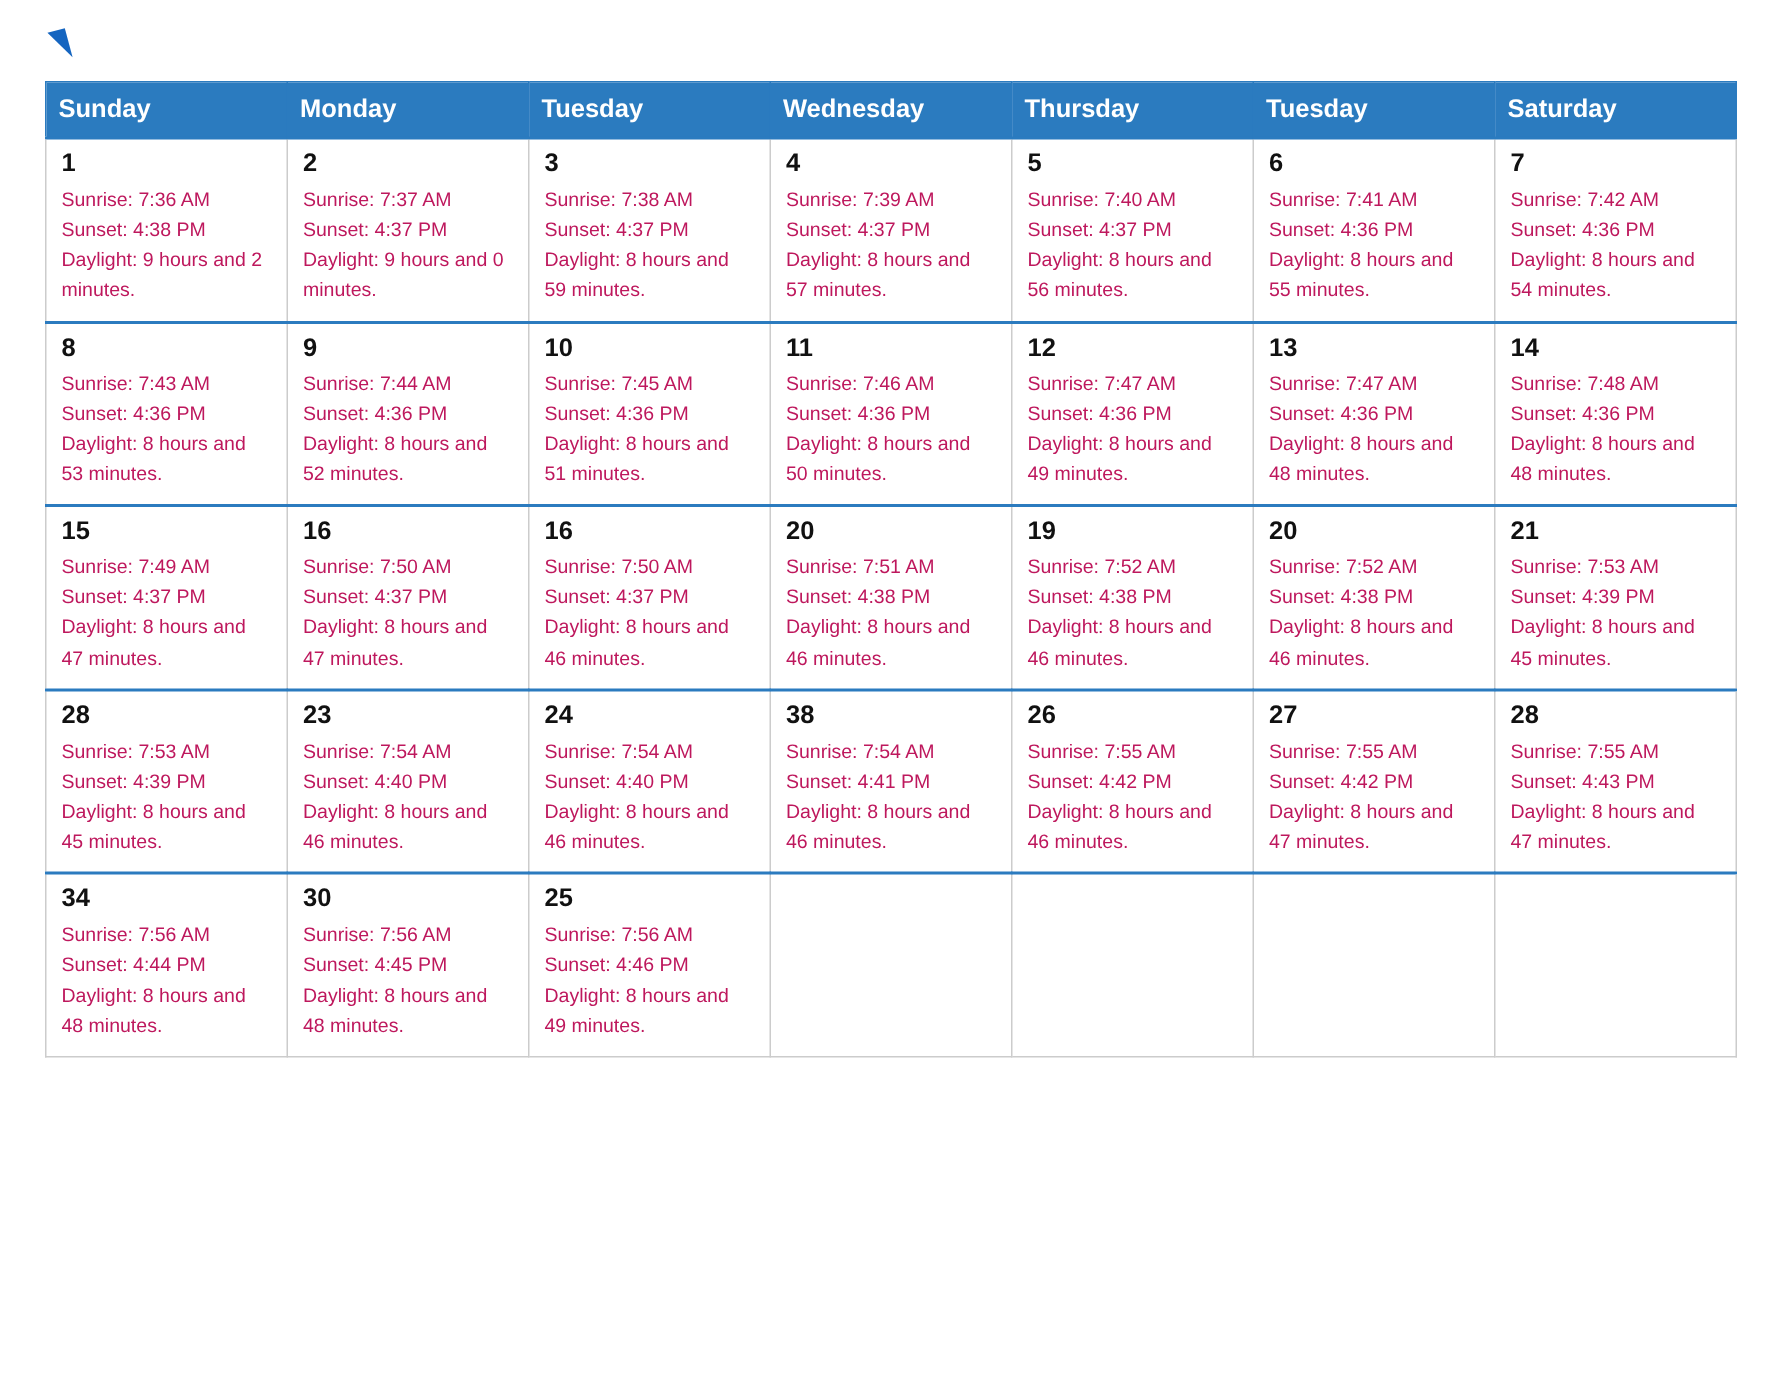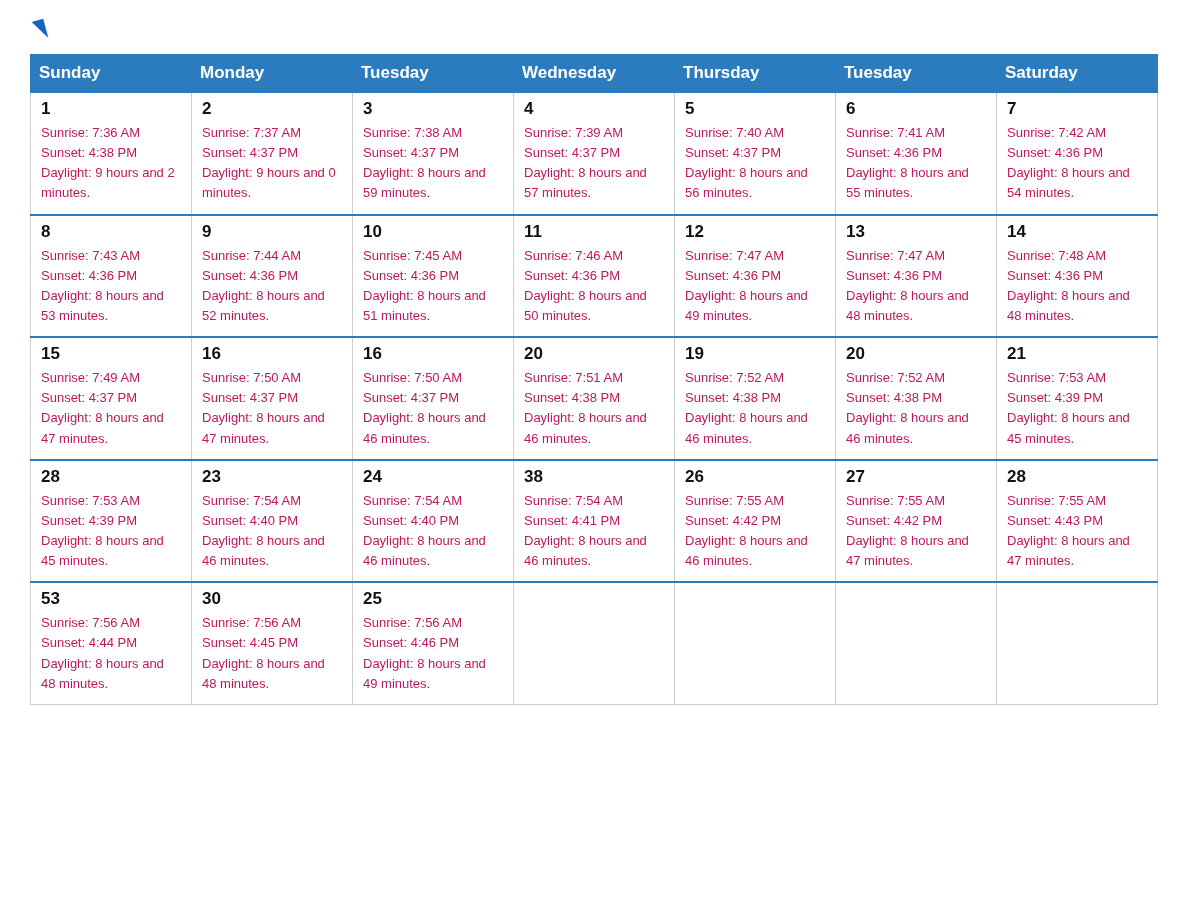--- a/index.html
+++ b/index.html
@@ -251,21 +251,21 @@
           <span class="day-num">27</span>
           <div class="day-info">Sunrise: 7:55 AM<br>Sunset: 4:42 PM<br>Daylight: 8 hours and 47 minutes.</div>
         </td>
         <td>
           <span class="day-num">28</span>
           <div class="day-info">Sunrise: 7:55 AM<br>Sunset: 4:43 PM<br>Daylight: 8 hours and 47 minutes.</div>
         </td>
       </tr>
       <tr>
         <td>
-          <span class="day-num">53</span>
+          <span class="day-num">34</span>
           <div class="day-info">Sunrise: 7:56 AM<br>Sunset: 4:44 PM<br>Daylight: 8 hours and 48 minutes.</div>
         </td>
         <td>
           <span class="day-num">30</span>
           <div class="day-info">Sunrise: 7:56 AM<br>Sunset: 4:45 PM<br>Daylight: 8 hours and 48 minutes.</div>
         </td>
         <td>
           <span class="day-num">25</span>
           <div class="day-info">Sunrise: 7:56 AM<br>Sunset: 4:46 PM<br>Daylight: 8 hours and 49 minutes.</div>
         </td>

